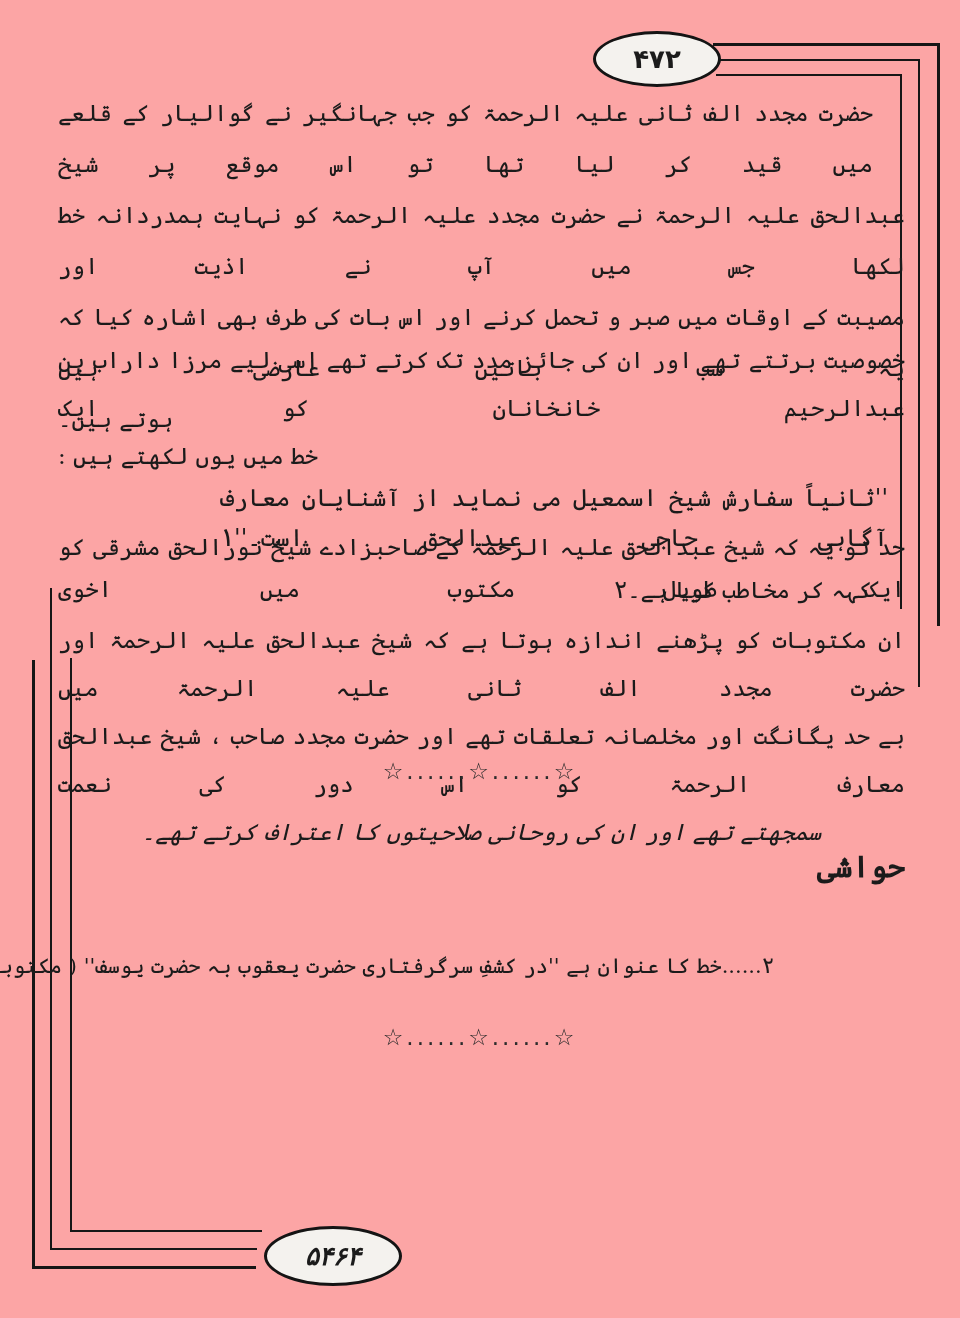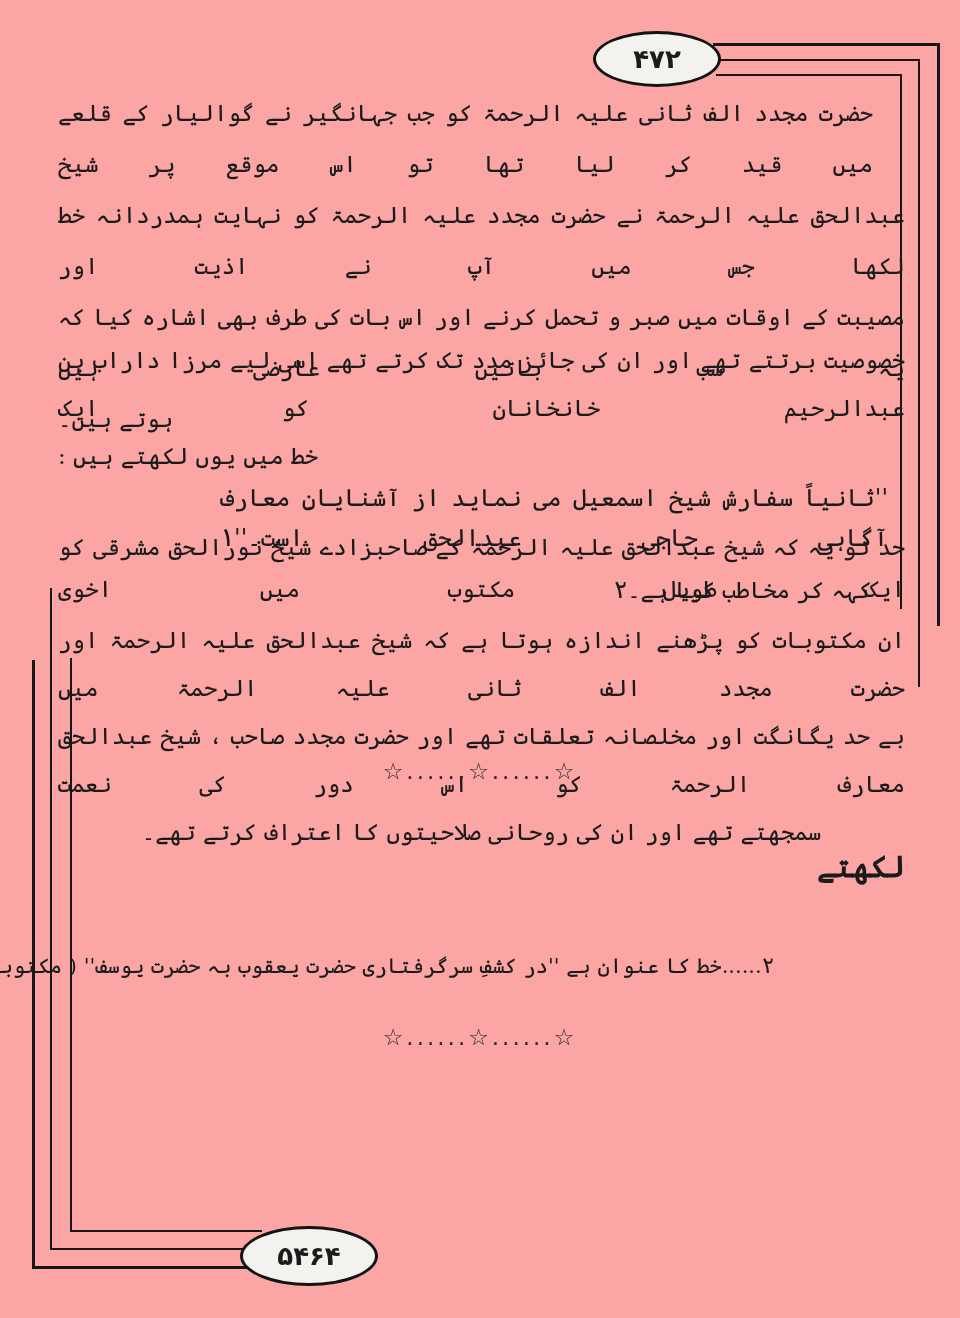--- a/index.html
+++ b/index.html
@@ -30,31 +30,31 @@
   
   .oval{
     position:absolute;z-index:3;
     border:3px solid #141414;border-radius:50%;
     background:#f4f2ee;
     display:flex;align-items:center;justify-content:center;
     font-size:26px;font-weight:bold;letter-spacing:1px;
     font-family:"DejaVu Sans","Liberation Sans",sans-serif;
   }
   .oval-top{left:593px;top:31px;width:122px;height:50px;}
-  .oval-bottom{left:240px;top:1226px;width:132px;height:54px;}
+  .oval-bottom{left:264px;top:1226px;width:132px;height:54px;font-style:italic;}
   
   .tblock{position:absolute;right:55px;left:58px;}
   .line{
     font-size:23px;line-height:51px;
     text-align:justify;text-align-last:justify;
     white-space:nowrap-none;
   }
   .indent-first{padding-right:32px;}
   .flush-left{text-align:left;text-align-last:left;}
-  .centered{text-align:center;text-align-last:center;}
+  .centered{text-align:center;text-align-last:center;font-style:italic;}
   .p1{top:88px;}
   .p2{top:336px;}
   .p2 .line{line-height:48px;}
   .quote{top:478px;right:72px;left:220px;}
   .quote .line{font-size:24px;line-height:40px;}
   .hd1{top:526px;}
   .hd1 .line{line-height:42px;}
   .hd2{top:572px;right:88px;left:auto;text-align:left;}
   .hd2 .line{line-height:36px;text-align:center;text-align-last:right;}
   .p3{top:616px;}
@@ -124,16 +124,16 @@
 
   <div class="tblock p3">
     <div class="line">ان مکتوبات کو پڑھنے اندازہ ہوتا ہے کہ شیخ عبدالحق علیہ الرحمۃ اور حضرت مجدد الف ثانی علیہ الرحمۃ میں</div>
     <div class="line">بے حد یگانگت اور مخلصانہ تعلقات تھے اور حضرت مجدد صاحب ، شیخ عبدالحق معارف الرحمۃ کو اس دور کی نعمت</div>
     <div class="line centered">سمجھتے تھے اور ان کی روحانی صلاحیتوں کا اعتراف کرتے تھے۔</div>
   </div>
 
   <div class="stars stars-1">☆......☆......☆</div>
   <div class="stars stars-2">☆......☆......☆</div>
 
-  <div class="fn-heading">لکھتے</div>
+  <div class="fn-heading">حواشی</div>
   <div class="footnote fn-2">۲......خط کا عنوان ہے ''در کشفِ سرگرفتاری حضرت یعقوب بہ حضرت یوسف'' ( مکتوبات جلد ۳ ص : ۱۷۶ )</div>
 
 </div>
 
 </body></html>

